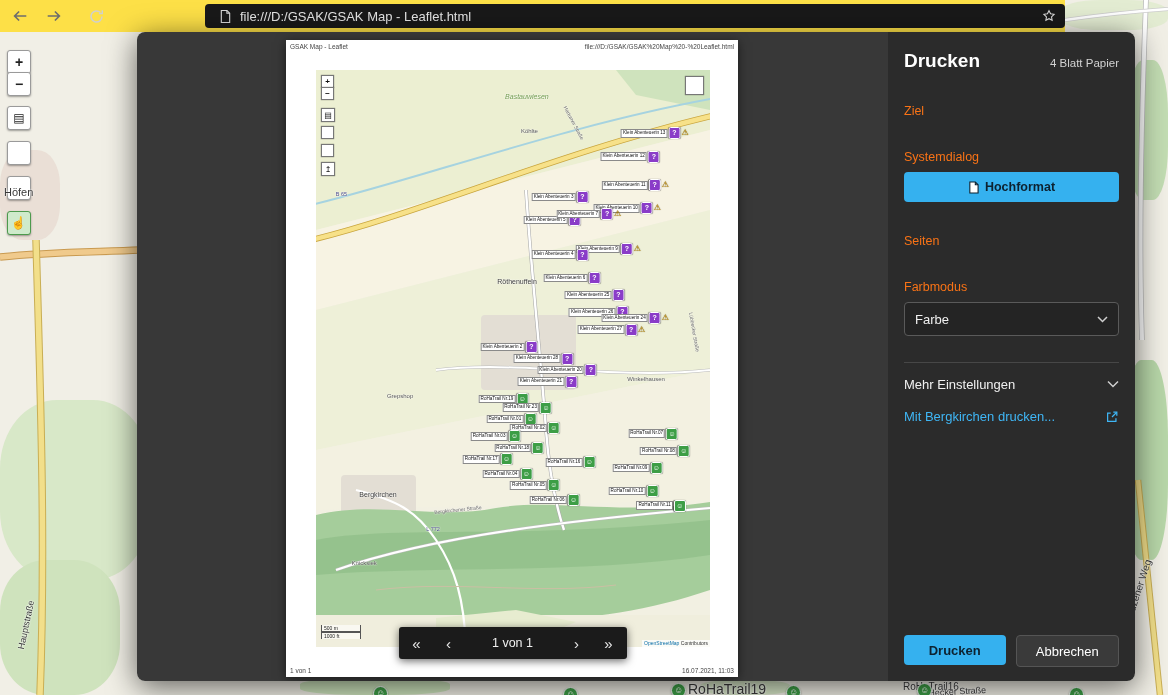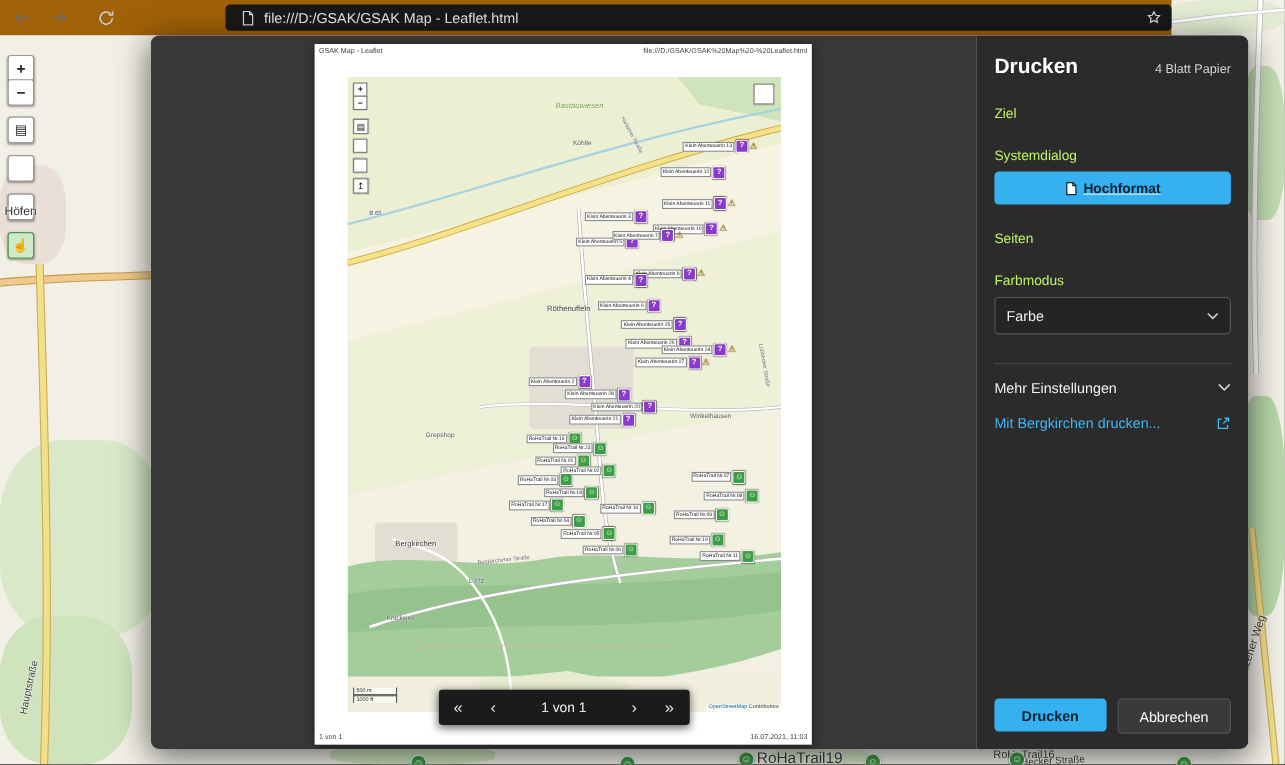--- a/index.html
+++ b/index.html
@@ -14,21 +14,21 @@
   .bg-marker{position:absolute;width:13px;height:13px;border-radius:50%;
     background:#3d9e46;border:1px solid #fff;color:#fff;font-size:9px;line-height:12px;
     text-align:center;box-shadow:0 1px 2px rgba(0,0,0,.4);}
   .map-ctl{position:absolute;left:7px;width:22px;height:22px;background:#fff;
     border:1px solid #9a9a9a;border-radius:3px;color:#222;font-size:14px;font-weight:bold;
     display:flex;align-items:center;justify-content:center;box-shadow:0 1px 2px rgba(0,0,0,.35);}
   .map-ctl.small-glyph{font-size:12px;font-weight:normal;}
   .map-ctl.hand{background:#cfeacb;border-color:#4d9a4d;color:#2c7a2c;}
 
   
-  .toolbar{position:absolute;left:0;top:0;width:1065px;height:32px;background:#a16207;
+  .toolbar{position:absolute;left:0;top:0;width:1065px;height:32px;background:#fde047;
     display:flex;align-items:center;z-index:5;}
   .tb-btn{width:28px;height:26px;margin-left:6px;border-radius:4px;display:flex;
     align-items:center;justify-content:center;color:#cfcfcf;}
   .tb-btn.disabled{color:#6d6d6d;}
   .tb-btn svg{display:block;}
   .omnibox{position:absolute;left:205px;top:4px;width:860px;height:24px;background:#191919;
     border-radius:4px;display:flex;align-items:center;padding:0 8px;box-sizing:border-box;}
   .omnibox .doc{margin:0 8px 0 6px;color:#d8d8d8;display:flex;}
   .omnibox .url{color:#e6e6e6;font-size:13px;white-space:nowrap;overflow:hidden;flex:1;}
   .omnibox .star{color:#dcdcdc;display:flex;margin-left:8px;}
@@ -78,27 +78,27 @@
   .pg-btn{width:32px;height:28px;color:#e8e8e8;font-size:15px;display:flex;
     align-items:center;justify-content:center;border-radius:3px;cursor:default;}
   .pg-count{width:96px;text-align:center;color:#f0f0f0;font-size:12.5px;}
 
   
   .panel{position:relative;width:247px;background:#2b2b2b;box-sizing:border-box;
     padding:18px 16px 0 16px;color:#e8e8e8;font-size:12.5px;}
   .panel-head{display:flex;justify-content:space-between;align-items:baseline;}
   .panel-title{font-size:19px;font-weight:bold;color:#fff;}
   .panel-sheets{font-size:11.5px;color:#d2d2d2;}
-  .fld-label{margin-top:24px;margin-bottom:8px;color:#bef264;}
+  .fld-label{margin-top:32px;margin-bottom:8px;color:#f97316;}
   .select{height:32px;background:#242424;border:1px solid #5a5a5a;border-radius:4px;
     display:flex;align-items:center;padding:0 10px;color:#f0f0f0;font-size:13px;cursor:default;}
   .select .chev{margin-left:auto;color:#cfcfcf;display:flex;}
   .select.focused{height:34px;border:2px solid #3cb5f3;background:#1f1f1f;padding:0 8px;}
   .select .picon{display:flex;margin-right:8px;color:#e0e0e0;}
-  .seg{display:flex;gap:3px;text-decoration:underline;}
+  .seg{display:flex;gap:3px;}
   .seg-btn{flex:1;height:30px;border-radius:4px;display:flex;align-items:center;
     justify-content:center;gap:6px;font-size:12.5px;cursor:default;}
   .seg-btn.on{background:#35b1ef;color:#0d2230;font-weight:bold;}
   .seg-btn.off{background:#202020;color:#f0f0f0;border:1px solid #474747;}
   .divider{height:1px;background:#474747;margin-top:26px;}
   .row-more{display:flex;align-items:center;justify-content:space-between;height:42px;color:#f0f0f0;font-size:13px;cursor:default;}
   .row-link{display:flex;align-items:center;justify-content:space-between;margin-top:4px;cursor:default;}
   .row-link .txt{color:#3fb6f5;font-size:13px;}
   .row-link .ext{color:#3fb6f5;display:flex;}
   .panel-buttons{position:absolute;left:16px;right:16px;bottom:14px;display:flex;gap:10px;}

